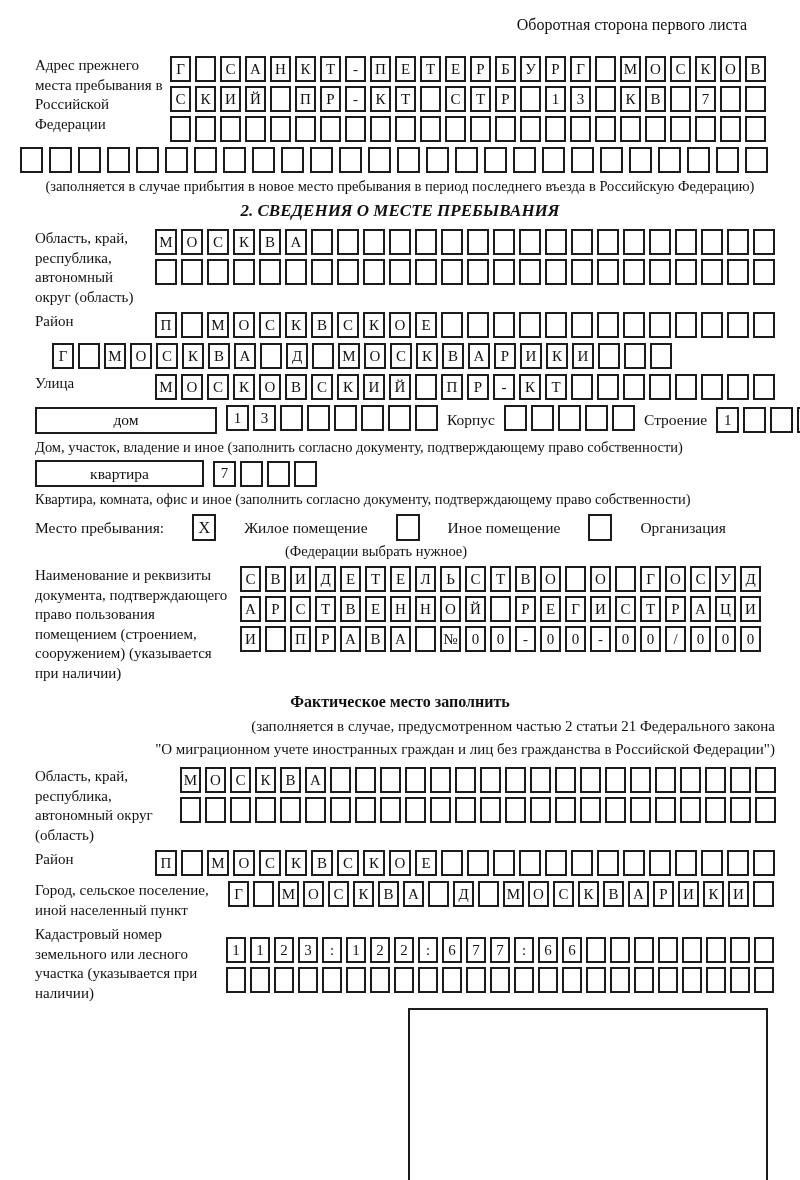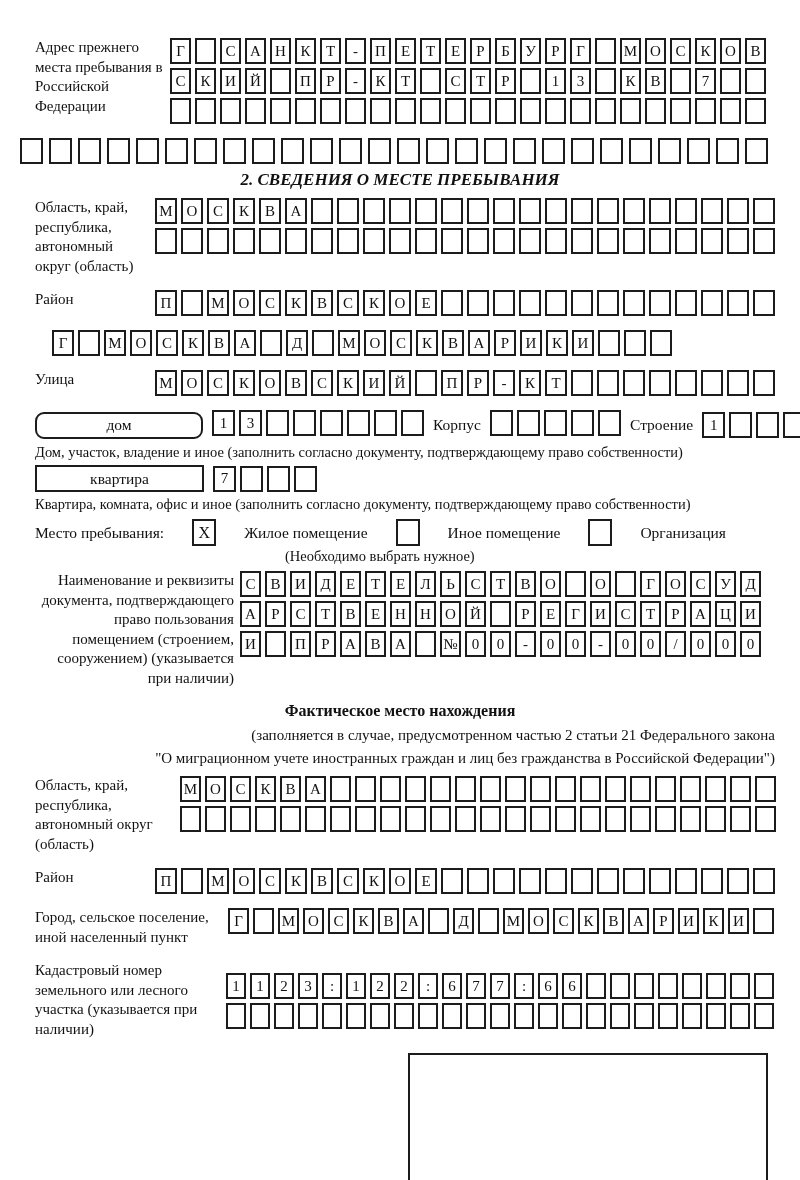--- a/index.html
+++ b/index.html
@@ -1,57 +1,58 @@
 <!DOCTYPE html>
 <html><head>
 <meta charset="utf-8">
 <style>
   html,body{margin:0;padding:0;background:#ffffff;}
   body{font-family:"Liberation Serif","DejaVu Serif",serif;color:#111;}
   .page{width:800px;height:1180px;box-sizing:border-box;padding:16px 25px 0 35px;position:relative;overflow:hidden;background:#fff;}
 
   .header-note{text-align:right;font-size:16px;padding-right:28px;}
 
-  .field{display:flex;align-items:flex-start;margin-bottom:14px;}
+  .field{display:flex;align-items:flex-start;margin-bottom:5px;}
   .f-label{flex:none;font-size:15px;line-height:1.3;padding-right:6px;box-sizing:border-box;}
-  .w135{width:135px;} .w120{width:120px;} .w145{width:145px;} .w193{width:193px;} .w191{width:191px;} .w205{width:205px;text-align:right;}
+  .w135{width:135px;} .w120{width:120px;} .w145{width:145px;} .w193{width:193px;} .w191{width:191px;} .w205{width:205px;}
 
   .cells{display:flex;gap:4px;margin-bottom:4px;}
   .cells:last-child{margin-bottom:0;}
   .cell{box-sizing:border-box;flex:none;width:21px;height:26px;border:2px solid #1c1c1c;display:flex;align-items:center;justify-content:center;font-size:15px;background:#fff;}
   .w22c .cell{width:22px;} .w23c .cell{width:23px;} .w20c .cell{width:20px;}
   .fullrow{gap:6px;margin-left:-15px;margin-top:1px;}
   .fullrow .cell{width:23px;}
   .indent17{margin-left:17px;}
 
   .caption{font-size:14.5px;line-height:1.25;margin:2px 0 4px 0;}
   .caption.center{text-align:center;margin-left:-10px;}
 
   h2{font-size:17px;font-weight:bold;text-align:center;margin:6px 0 8px -10px;font-style:italic;}
   .sub-heading{font-size:16px;font-weight:bold;text-align:center;margin:10px 0 6px -10px;}
   .note-center{font-size:15px;text-align:right;margin:0 0 3px -10px;line-height:1.3;}
 
   .house-row{display:flex;align-items:center;gap:9px;margin:4px 0 3px 0;}
   .label-box{box-sizing:border-box;border:2px solid #1c1c1c;height:27px;display:flex;align-items:center;justify-content:center;font-size:15.5px;flex:none;}
-  .box-dom{width:168px;border-radius:9px;}
+  .box-dom{width:182px;}
   .box-kvartira{width:169px;}
   .inline-label{font-size:15.5px;flex:none;}
 
   .stay-row{display:flex;align-items:center;gap:28px;margin:6px 0 2px 0;font-size:15.5px;}
   .checkbox{box-sizing:border-box;flex:none;width:24px;height:27px;border:2px solid #1c1c1c;display:flex;align-items:center;justify-content:center;font-size:16px;}
   .stay-note{font-size:14.5px;margin:0 0 6px 250px;}
 
   .stamp-wrap{margin-top:4px;margin-left:330px;width:445px;}
   .stamp-box{box-sizing:border-box;width:360px;height:176px;border:2px solid #1c1c1c;margin:0 auto;} .mt22{margin-top:22px;} .mt8{margin-top:8px;}
 </style>
 </head>
 <body>
 
 <div class="page">
 
+  <div class="header-note">Оборотная сторона первого листа</div>
 
   <div class="field mt22">
     <div class="f-label w135">Адрес прежнего места пребывания в Российской Федерации</div>
     <div class="cells-stack">
       <div class="cells">
           <span class="cell">Г</span>
           <span class="cell"></span>
           <span class="cell">С</span>
           <span class="cell">А</span>
           <span class="cell">Н</span>
@@ -150,20 +151,21 @@
       <span class="cell"></span>
       <span class="cell"></span>
       <span class="cell"></span>
       <span class="cell"></span>
       <span class="cell"></span>
       <span class="cell"></span>
       <span class="cell"></span>
       <span class="cell"></span>
       <span class="cell"></span>
     </div>
+  <div class="caption center">(заполняется в случае прибытия в новое место пребывания в период последнего въезда в Российскую Федерацию)</div>
 
   <h2>2. СВЕДЕНИЯ О МЕСТЕ ПРЕБЫВАНИЯ</h2>
 
   <div class="field">
     <div class="f-label w120">Область, край, республика, автономный округ (область)</div>
     <div class="cells-stack">
       <div class="cells w22c">
           <span class="cell">М</span>
           <span class="cell">О</span>
           <span class="cell">С</span>
@@ -350,21 +352,21 @@
 
   <div class="stay-row">
     <span>Место пребывания:</span>
     <span class="checkbox">X</span>
     <span>Жилое помещение</span>
     <span class="checkbox"></span>
     <span>Иное помещение</span>
     <span class="checkbox"></span>
     <span>Организация</span>
   </div>
-  <div class="stay-note">(Необходимо выбрать нужное)</div>
+  <div class="stay-note">(Федерации выбрать нужное)</div>
 
   <div class="field">
     <div class="f-label w205">Наименование и реквизиты документа, подтверждающего право пользования помещением (строением, сооружением) (указывается при наличии)</div>
     <div class="cells-stack">
       <div class="cells">
           <span class="cell">С</span>
           <span class="cell">В</span>
           <span class="cell">И</span>
           <span class="cell">Д</span>
           <span class="cell">Е</span>
@@ -427,21 +429,21 @@
           <span class="cell">0</span>
           <span class="cell">0</span>
           <span class="cell">/</span>
           <span class="cell">0</span>
           <span class="cell">0</span>
           <span class="cell">0</span>
         </div>
     </div>
   </div>
 
-  <div class="sub-heading">Фактическое место нахождения</div>
+  <div class="sub-heading">Фактическое место заполнить</div>
   <div class="note-center">(заполняется в случае, предусмотренном частью 2 статьи 21 Федерального закона</div>
   <div class="note-center">"О миграционном учете иностранных граждан и лиц без гражданства в Российской Федерации")</div>
 
   <div class="field mt8">
     <div class="f-label w145">Область, край, республика, автономный округ (область)</div>
     <div class="cells-stack">
       <div class="cells">
           <span class="cell">М</span>
           <span class="cell">О</span>
           <span class="cell">С</span>

